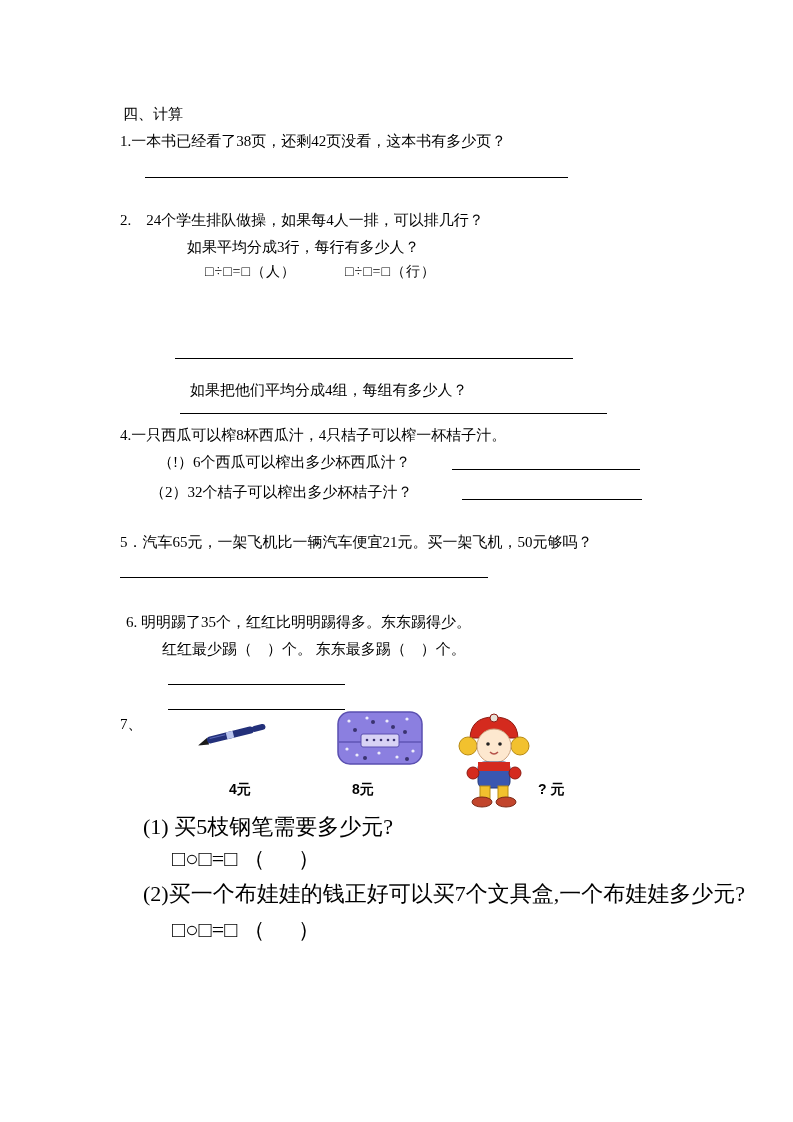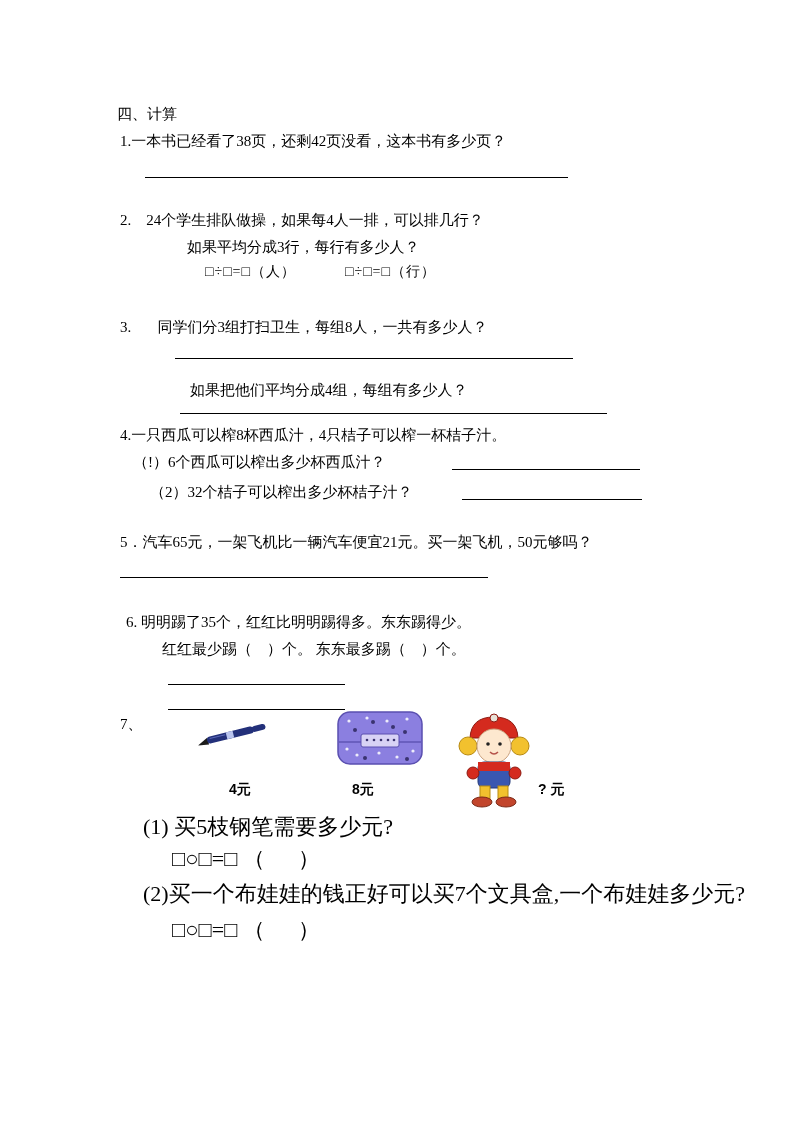--- a/index.html
+++ b/index.html
@@ -32,37 +32,36 @@
     white-space: pre;
   }
   .big { font-size: 22px; }
   .img-box { position: absolute; }
 </style>
 </head>
 <body>
 
 <div class="page">
 
-  <div class="line" style="left:117px; top:104px;text-align:center;">四、计算</div>
+  <div class="line" style="left:123px; top:104px;text-align:center;">四、计算</div>
 
   <div class="line" style="left:120px; top:131px;">1.一本书已经看了38页，还剩42页没看，这本书有多少页？</div>
   <div class="rule" style="left:145px; top:177px; width:423px;"></div>
 
   <div class="line" style="left:120px; top:210px;">2.    24个学生排队做操，如果每4人一排，可以排几行？</div>
   <div class="line" style="left:187px; top:237px;">如果平均分成3行，每行有多少人？</div>
   <div class="line eq" style="left:205px; top:263px;">□÷□=□（人）</div>
   <div class="line eq" style="left:345px; top:263px;">□÷□=□（行）</div>
 
-  <div class="line" style="left:120px; top:317px;">3.       同学们分3组打扫卫生，每组8人，一共有多少人？</div>
   <div class="rule" style="left:175px; top:358px; width:398px;"></div>
   <div class="line" style="left:190px; top:372px;margin-top:8px;">如果把他们平均分成4组，每组有多少人？</div>
   <div class="rule" style="left:180px; top:413px; width:427px;"></div>
 
   <div class="line" style="left:120px; top:425px;">4.一只西瓜可以榨8杯西瓜汁，4只桔子可以榨一杯桔子汁。</div>
-  <div class="line" style="left:133px; top:452px;">（!）6个西瓜可以榨出多少杯西瓜汁？</div>
+  <div class="line" style="left:158px; top:452px;">（!）6个西瓜可以榨出多少杯西瓜汁？</div>
   <div class="rule" style="left:452px; top:469px; width:188px;"></div>
   <div class="line" style="left:150px; top:482px;">（2）32个桔子可以榨出多少杯桔子汁？</div>
   <div class="rule" style="left:462px; top:499px; width:180px;"></div>
 
   <div class="line" style="left:120px; top:532px;text-align:right;">5．汽车65元，一架飞机比一辆汽车便宜21元。买一架飞机，50元够吗？</div>
   <div class="rule" style="left:120px; top:577px; width:368px;"></div>
 
   <div class="line" style="left:126px; top:612px;">6. 明明踢了35个，红红比明明踢得多。东东踢得少。</div>
   <div class="line" style="left:162px; top:639px;text-align:right;">红红最少踢（    ）个。 东东最多踢（    ）个。</div>
   <div class="rule" style="left:168px; top:684px; width:177px;"></div>

